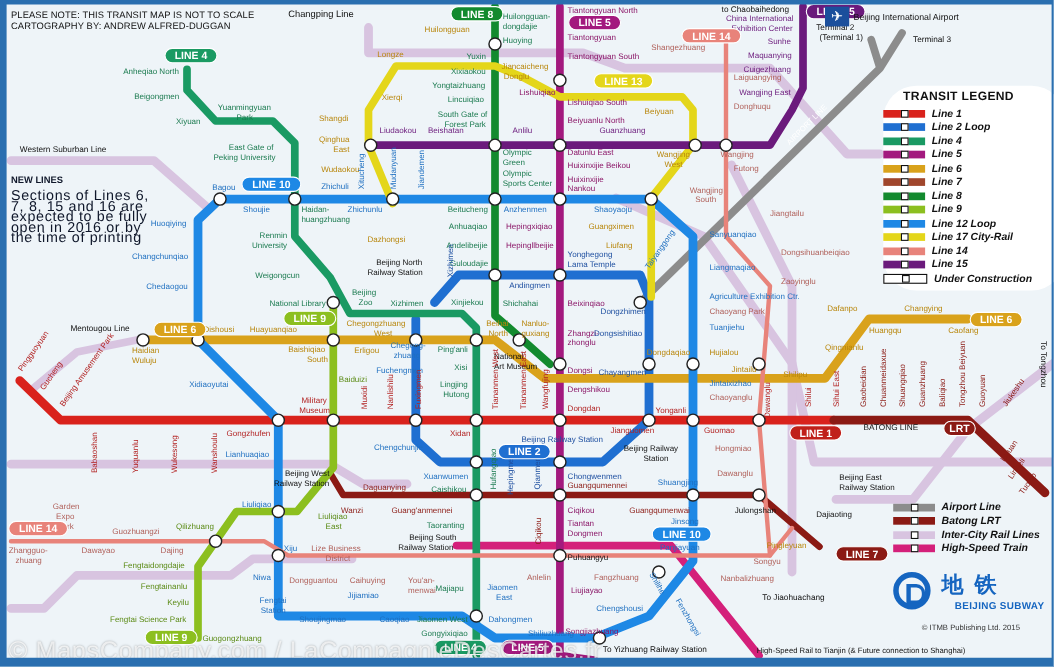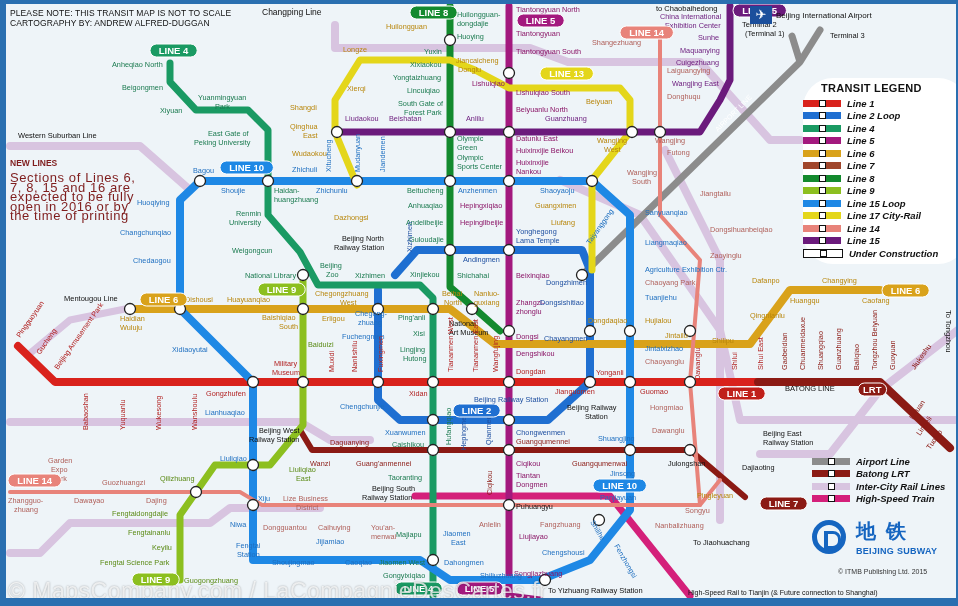--- a/index.html
+++ b/index.html
@@ -1,35 +1,35 @@
 <!DOCTYPE html>
 <html><head>
 <meta charset="utf-8">
 <style>
   html,body{margin:0;padding:0;background:#2a6fb0;}
   #wrap{position:relative;width:958px;height:606px;overflow:hidden;background:#eef4f8;font-family:"Liberation Sans",sans-serif;}
   #frame{position:absolute;left:0;top:0;width:958px;height:606px;box-sizing:border-box;border-top:4px solid #2a6fb0;border-left:6px solid #2a6fb0;border-bottom:8px solid #2a6fb0;border-right:2px solid #2a6fb0;pointer-events:none;}
   svg{position:absolute;left:0;top:0;}
   .note{position:absolute;left:10px;top:8px;font-size:8.5px;line-height:10px;color:#111;letter-spacing:0.1px;}
-  .newlines{position:absolute;left:10px;top:158px;width:130px;color:#7f1d1d;}
+  .newlines{position:absolute;left:10px;top:158px;width:130px;color:#0f172a;}
   .newlines .h{font-size:8.5px;font-weight:bold;margin-bottom:5px;}
   .newlines .b{font-size:13px;line-height:9.5px;letter-spacing:0.6px;}
   .legend{position:absolute;left:803px;top:78px;width:150px;background:#fff;padding:4px 15px 4px 0;border-radius:30px;}
   .legend .title{font-size:11px;font-weight:bold;color:#111;padding-left:18px;margin-bottom:3px;letter-spacing:0.3px;}
   .lg-row{display:flex;align-items:center;height:12.5px;}
   .lg-sw{width:38px;height:7px;margin-right:6px;position:relative;}
   .lg-sw::after{content:"";position:absolute;left:16px;top:0px;width:5px;height:5px;border:1px solid #111;background:#fff;}
   .lg-lbl{font-size:9.5px;font-style:italic;font-weight:bold;color:#111;}
   .legend2{position:absolute;left:812px;top:455px;background:transparent;}
   .legend2 .lg-sw{width:38px;}
   .logo{position:absolute;left:812px;top:518px;width:140px;height:40px;}
   .logo .mark{position:absolute;left:0;top:2px;width:34px;height:34px;border-radius:50%;border:5px solid #1565c0;box-sizing:border-box;}
   .logo .mark::after{content:"";position:absolute;left:7px;top:6px;width:10px;height:12px;border:3px solid #1565c0;border-left-width:4px;border-radius:0 8px 8px 0;}
   .logo .cn{position:absolute;left:44px;top:0;font-size:20px;font-weight:bold;color:#1565c0;letter-spacing:10px;}
-  .logo .en{position:absolute;left:44px;top:28px;font-size:9px;font-weight:bold;color:#1565c0;letter-spacing:0.3px;}
+  .logo .en{position:absolute;left:56px;top:28px;font-size:9px;font-weight:bold;color:#1565c0;letter-spacing:0.3px;}
   .copy{position:absolute;left:838px;top:568px;font-size:7px;color:#333;}
   .hsr{position:absolute;left:688px;top:589px;font-size:7px;color:#111;}
   .watermark{position:absolute;left:8px;top:578px;font-size:23px;color:rgba(255,255,255,0.75);letter-spacing:0.5px;text-shadow:0 0 2px rgba(0,0,0,0.35);font-family:"Liberation Sans",sans-serif;pointer-events:none;}
   .airport{position:absolute;left:750px;top:6px;display:flex;align-items:center;}
   .airport .plane{width:22px;height:18px;background:#1b4f9c;color:#fff;font-size:13px;line-height:18px;text-align:center;margin-right:4px;}
   .airport .t{font-size:8px;color:#111;}
 </style>
 </head>
 <body>
 
@@ -516,21 +516,21 @@
         <div class="lg-row">
           <div class="lg-sw" style="background: rgb(19, 138, 46);"></div>
           <span class="lg-lbl">Line 8</span>
         </div>
         <div class="lg-row">
           <div class="lg-sw" style="background: rgb(140, 191, 31);"></div>
           <span class="lg-lbl">Line 9</span>
         </div>
         <div class="lg-row">
           <div class="lg-sw" style="background: rgb(30, 136, 229);"></div>
-          <span class="lg-lbl">Line 15 Loop</span>
+          <span class="lg-lbl">Line 12 Loop</span>
         </div>
         <div class="lg-row">
           <div class="lg-sw" style="background: rgb(228, 214, 26);"></div>
           <span class="lg-lbl">Line 17 City-Rail</span>
         </div>
         <div class="lg-row">
           <div class="lg-sw" style="background: rgb(232, 131, 122);"></div>
           <span class="lg-lbl">Line 14</span>
         </div>
         <div class="lg-row">

